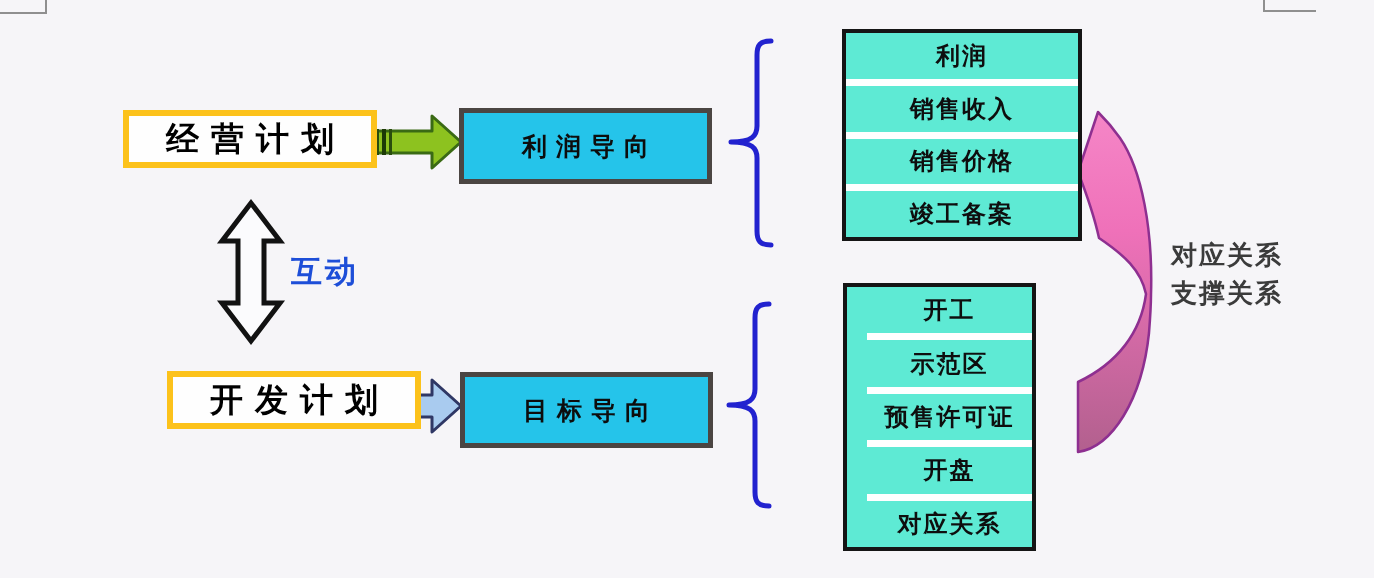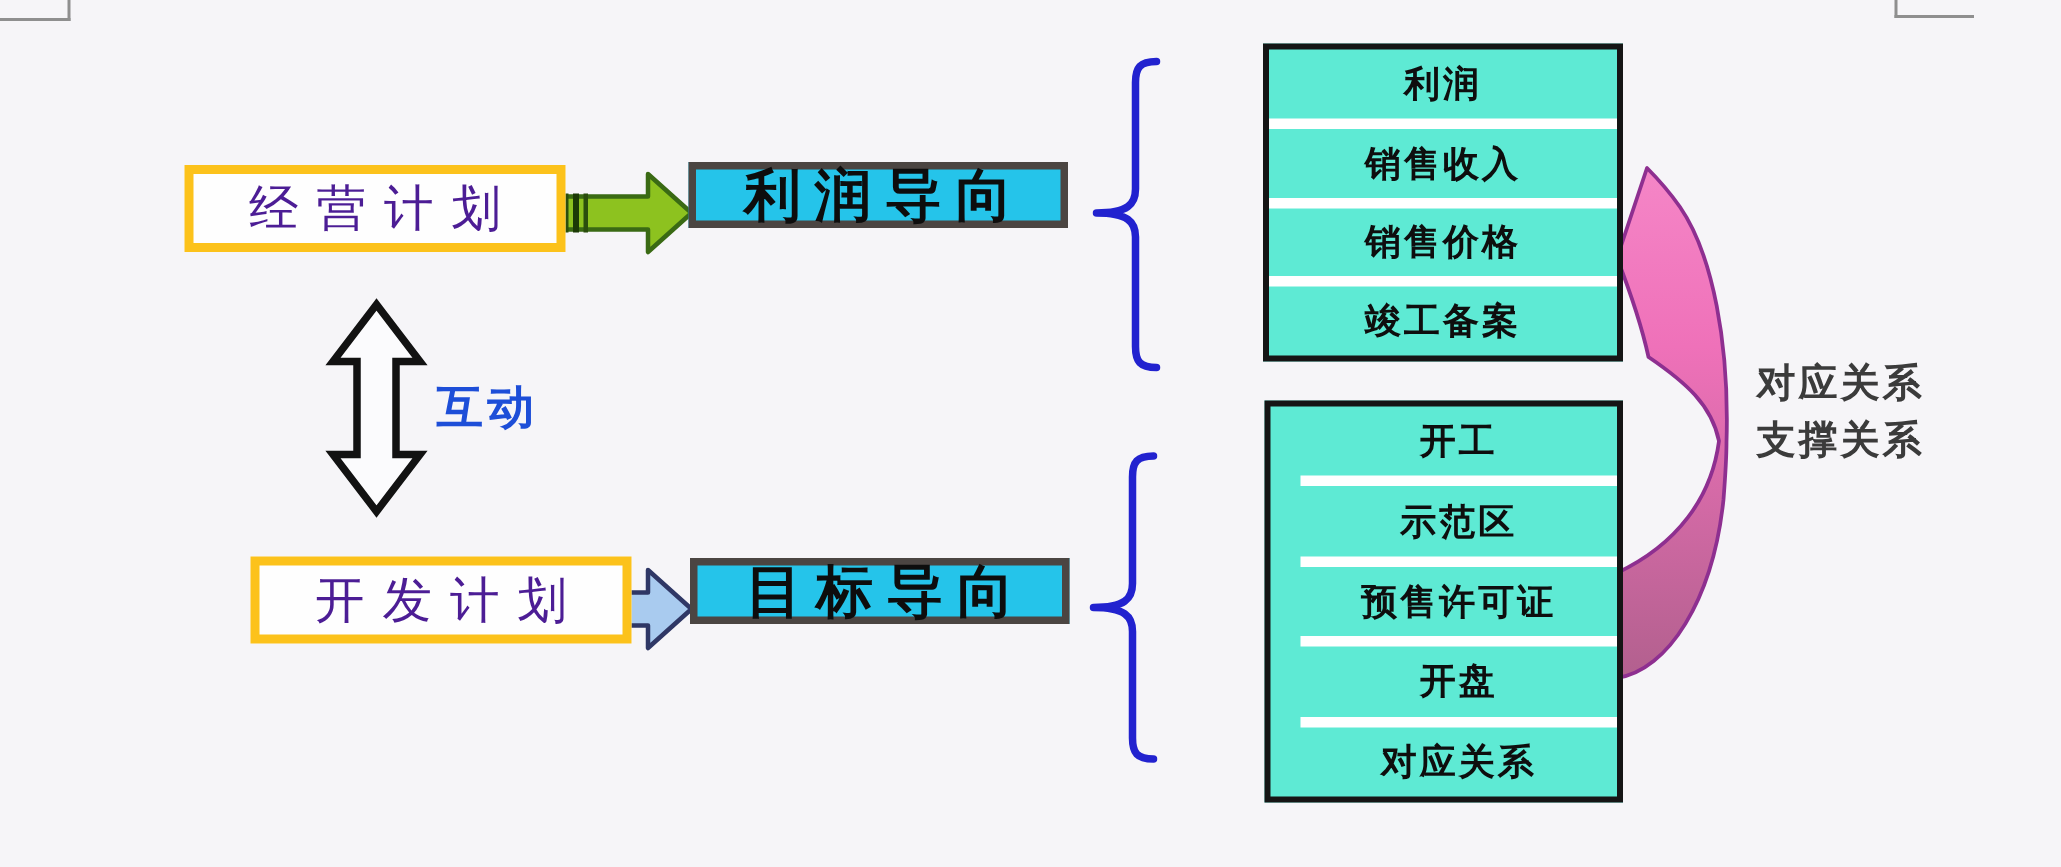--- a/index.html
+++ b/index.html
@@ -11,31 +11,31 @@
     font-family:"Liberation Sans","DejaVu Sans",sans-serif;
   }
   .abs{position:absolute;box-sizing:border-box;}
 
   
   .plan-box{
     width:254px;height:58px;
     border:6px solid #fcc21b;
     background:#fefefe;
     display:flex;align-items:center;justify-content:center;
-    font-size:33px;font-weight:normal;color:#4c1d95;
+    font-size:33px;font-weight:bold;color:#000000;
     letter-spacing:12px;text-indent:12px;
   }
 
   
   .orient-box{
-    width:253px;height:44px;
+    width:253px;height:76px;
     border:5px solid #4b4542;
     background:#25c4ea;
     display:flex;align-items:center;justify-content:center;
-    font-size:38px;font-weight:bold;color:#0d0d0d;
+    font-size:25px;font-weight:bold;color:#0d0d0d;
     letter-spacing:9px;text-indent:9px;
   }
 
   
   .list{
     border:4px solid #151515;
     background:#5eead4;
     display:flex;flex-direction:column;margin-left:44px;
   }
   .list .row{
@@ -127,21 +127,21 @@
 
   <div class="abs orient-box" style="left:460px;top:372px;">目标导向</div>
 
   <div class="abs list" style="left:798px;top:29px;width:240px;height:212px;">
     <div class="row">利润</div>
     <div class="row">销售收入</div>
     <div class="row">销售价格</div>
     <div class="row">竣工备案</div>
   </div>
 
-  <div class="abs list" style="left:799px;top:267px;width:239px;height:268px;padding-left:20px;">
+  <div class="abs list" style="left:799px;top:283px;width:193px;height:268px;padding-left:20px;">
     <div class="row">开工</div>
     <div class="row">示范区</div>
     <div class="row">预售许可证</div>
     <div class="row">开盘</div>
     <div class="row">对应关系</div>
   </div>
 
   <div class="abs relation-note" style="left:1171px;top:236px;">
     <div>对应关系</div>
     <div>支撑关系</div>

